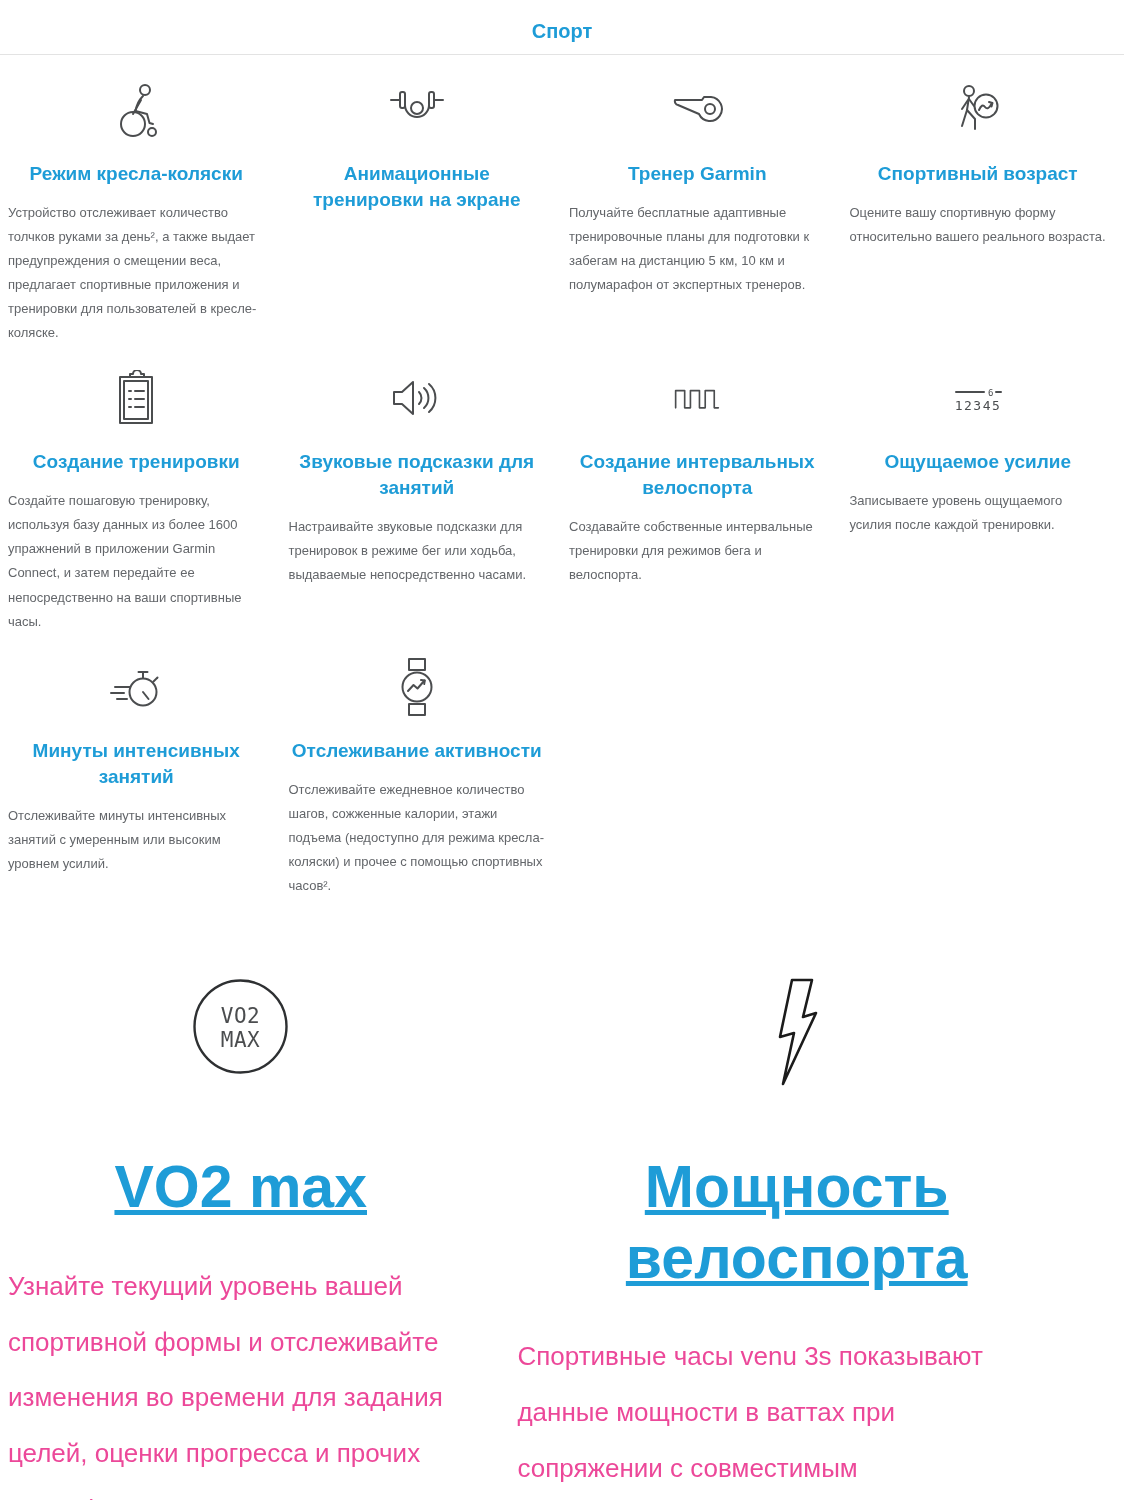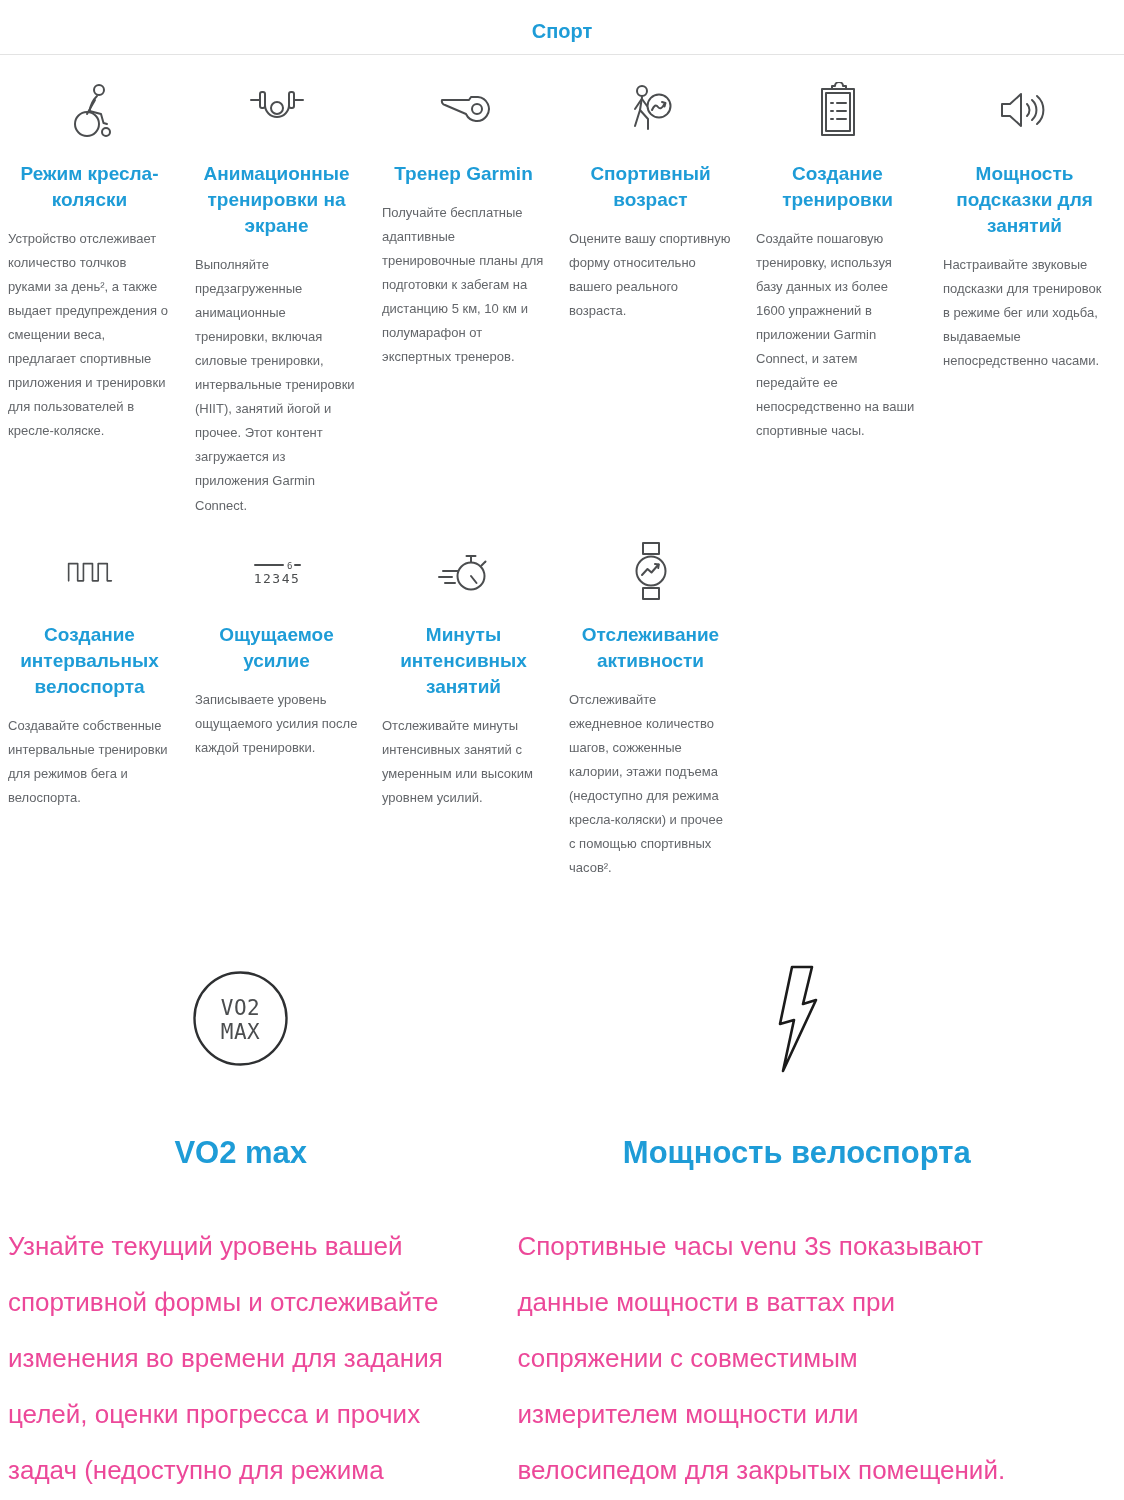--- a/index.html
+++ b/index.html
@@ -5,44 +5,44 @@
   html,body{margin:0;padding:0;background:#fff;}
   body{
     width:1124px;height:1500px;overflow:hidden;
     font-family:"Liberation Sans","DejaVu Sans",sans-serif;
     -webkit-font-smoothing:antialiased;
   }
   .topbar{text-align:center;padding:20px 0 11px;border-bottom:1px solid #e3e3e3;}
   .topbar-title{display:inline-block;color:#1e9cd7;font-size:20px;font-weight:700;}
 
   .features-grid{
-    display:grid;grid-template-columns:repeat(6,1fr);
+    display:grid;grid-template-columns:repeat(4,1fr);
     column-gap:24px;row-gap:22px;
     padding:24px 18px 0 8px;
   }
   .cell{display:flex;flex-direction:column;align-items:center;}
   .icon-box{height:62px;display:flex;align-items:center;justify-content:center;}
   .feat-title{
     margin:20px 0 0;color:#1e9cd7;font-size:19px;font-weight:700;
     line-height:1.37;text-align:center;
   }
   .feat-desc{
     margin:14px 0 0;width:100%;color:#63666a;font-size:13px;
     line-height:1.85;text-align:left;
   }
 
   .highlights{
     display:grid;grid-template-columns:1fr 1.2fr;column-gap:44px;
     padding:0 48px 0 8px;margin-top:80px;
   }
   .hl{display:flex;flex-direction:column;align-items:center;}
-  .hl-icon-box{height:118px;display:flex;align-items:center;justify-content:center;}
+  .hl-icon-box{height:118px;display:flex;justify-content:center;}
   .hl-title{
-    margin:56px 0 12px;color:#1e9cd7;font-size:31px;font-weight:700;
-    line-height:1.2;text-align:center;
+    margin:56px 0 0;color:#1e9cd7;font-size:59px;font-weight:700;
+    line-height:1.2;text-align:center;text-decoration:underline;
   }
   .hl-desc{
     margin:36px 0 0;width:100%;max-width:505px;align-self:flex-start;
     color:#ec4899;font-size:26px;line-height:2.15;text-align:left;
   }
 
   .footer-line{margin:52px 0 0 90px;border-top:1px solid #c8c8c8;height:0;}
 
   svg.ic{stroke:#4b4d4f;stroke-width:2;fill:none;stroke-linecap:round;stroke-linejoin:round;}
   svg.ic text{stroke:none;fill:#4b4d4f;font-family:"DejaVu Sans Mono","Liberation Mono",monospace;}
@@ -78,21 +78,20 @@
     <div class="icon-box">
       <svg class="ic" width="56" height="46" viewBox="0 0 56 46">
         <path d="M2 13 h9 M45 13 h9"></path>
         <rect x="11" y="5" width="5" height="16" rx="2"></rect>
         <rect x="40" y="5" width="5" height="16" rx="2"></rect>
         <path d="M16 13 v5 a12 12 0 0 0 24 0 v-5"></path>
         <circle cx="28" cy="21" r="6"></circle>
       </svg>
     </div>
     <h3 class="feat-title">Анимационные тренировки на экране</h3>
-    <p class="feat-desc">Выполняйте предзагруженные анимационные тренировки, включая силовые тренировки, интервальные тренировки (HIIT), занятий йогой и прочее. Этот контент загружается из приложения Garmin Connect.</p>
   </div>
 
   <div class="cell">
     <div class="icon-box">
       <svg class="ic" width="54" height="36" viewBox="0 0 54 36">
         <path d="M5 8 L32 8 L34 5 L41 5 A12 12 0 1 1 29 22 L8 13 A4 4 0 0 1 5 8 Z"></path>
         <circle cx="40" cy="17" r="5"></circle>
       </svg>
     </div>
     <h3 class="feat-title">Тренер Garmin</h3>
@@ -132,21 +131,21 @@
 
   <div class="cell">
     <div class="icon-box">
       <svg class="ic" width="52" height="42" viewBox="0 0 52 42">
         <path d="M3 15 h8 l11 -10 v32 l-11 -10 H3 z"></path>
         <path d="M28 15 a8.5 8.5 0 0 1 0 12"></path>
         <path d="M33 11 a13.5 13.5 0 0 1 0 20"></path>
         <path d="M38 7 a18.5 18.5 0 0 1 0 28"></path>
       </svg>
     </div>
-    <h3 class="feat-title">Мощность подсказки для занятий</h3>
+    <h3 class="feat-title">Звуковые подсказки для занятий</h3>
     <p class="feat-desc">Настраивайте звуковые подсказки для тренировок в режиме бег или ходьба, выдаваемые непосредственно часами.</p>
   </div>
 
   <div class="cell">
     <div class="icon-box">
       <svg class="ic" width="46" height="30" viewBox="0 0 56 30">
         <path d="M2 27 v-21 h11 v21 h7 v-21 h11 v21 h7 v-21 h11 v21 h5"></path>
       </svg>
     </div>
     <h3 class="feat-title">Создание интервальных велоспорта</h3>

